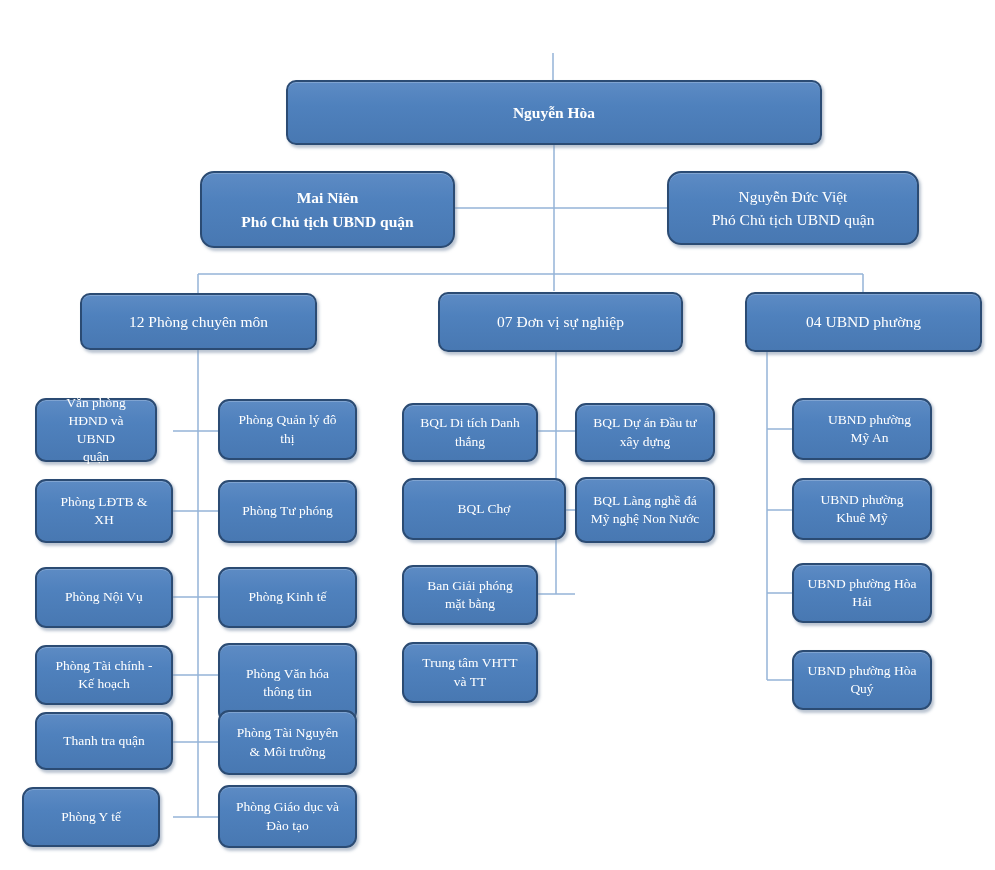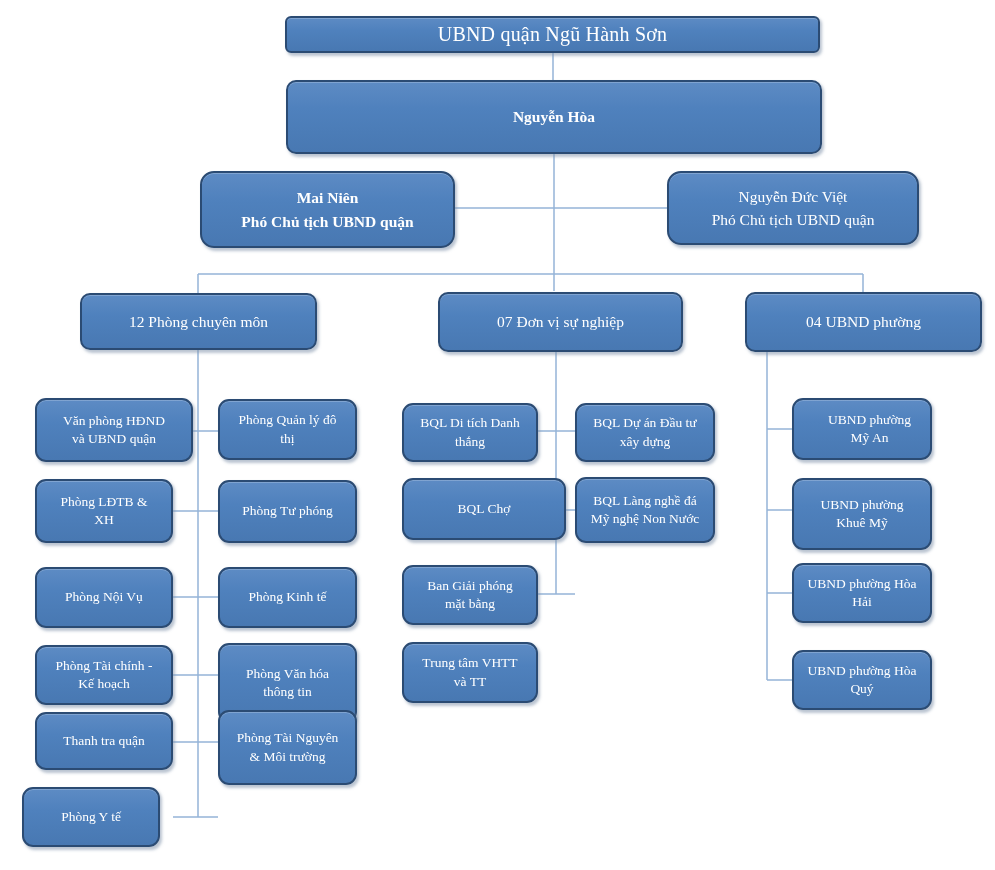--- a/index.html
+++ b/index.html
@@ -93,25 +93,22 @@
     <line x1="538" y1="510" x2="575" y2="510"></line>
     <line x1="538" y1="594" x2="575" y2="594"></line>
 
     <line x1="767" y1="352" x2="767" y2="680"></line>
     <line x1="767" y1="429" x2="792" y2="429"></line>
     <line x1="767" y1="510" x2="792" y2="510"></line>
     <line x1="767" y1="593" x2="792" y2="593"></line>
     <line x1="767" y1="680" x2="792" y2="680"></line>
   </svg>
 
-  <div class="node node-root" style="left:285px; top:16px; width:535px; height:37px;">
-    <span>UBND quận Ngũ Hành Sơn</span>
-  </div>
 
-  <div class="node node-person bold" style="left:286px; top:80px; width:536px; height:74px; border-radius:10px;gap:8px;">
+  <div class="node node-person bold" style="left:286px; top:80px; width:536px; height:65px; border-radius:10px;gap:8px;">
     <span class="line-block">Nguyễn Hòa</span>
   </div>
 
   <div class="node node-person node-deputy bold" style="left:200px; top:171px; width:255px; height:77px;">
     <span class="line-block">Mai Niên</span>
     <span class="line-block">Phó Chủ tịch UBND quận</span>
   </div>
   <div class="node node-person node-deputy" style="left:667px; top:171px; width:252px; height:74px;">
     <span class="line-block">Nguyễn Đức Việt</span>
     <span class="line-block">Phó Chủ tịch UBND quận</span>
@@ -120,21 +117,21 @@
   <div class="node node-header" style="left:80px; top:293px; width:237px; height:57px;">
     <span>12 Phòng chuyên môn</span>
   </div>
   <div class="node node-header" style="left:438px; top:292px; width:245px; height:60px;">
     <span>07 Đơn vị sự nghiệp</span>
   </div>
   <div class="node node-header" style="left:745px; top:292px; width:237px; height:60px;">
     <span>04 UBND phường</span>
   </div>
 
-  <div class="node node-leaf narrow" style="left:35px; top:398px; width:158px; height:64px;">
+  <div class="node node-leaf narrow" style="left:35px; top:398px; width:122px; height:64px;">
     <span>Văn phòng HĐND và UBND quận</span>
   </div>
   <div class="node node-leaf" style="left:218px; top:399px; width:139px; height:61px;">
     <span>Phòng Quản lý đô thị</span>
   </div>
   <div class="node node-leaf" style="left:35px; top:479px; width:138px; height:64px;">
     <span>Phòng LĐTB &amp; XH</span>
   </div>
   <div class="node node-leaf" style="left:218px; top:480px; width:139px; height:63px;">
     <span>Phòng Tư phóng</span>
@@ -147,25 +144,28 @@
   </div>
   <div class="node node-leaf" style="left:35px; top:645px; width:138px; height:60px;">
     <span>Phòng Tài chính - Kế hoạch</span>
   </div>
   <div class="node node-leaf" style="left:218px; top:643px; width:139px; height:80px;">
     <span>Phòng Văn hóa thông tin</span>
   </div>
   <div class="node node-leaf" style="left:35px; top:712px; width:138px; height:58px;">
     <span>Thanh tra quận</span>
   </div>
-  <div class="node node-leaf" style="left:218px; top:710px; width:139px; height:75px;">
+  <div class="node node-leaf" style="left:218px; top:710px; width:139px; height:65px;">
     <span>Phòng Tài Nguyên &amp; Môi trường</span>
   </div>
   <div class="node node-leaf" style="left:22px; top:787px; width:138px; height:60px;">
     <span>Phòng Y tế</span>
+  </div>
+  <div class="node node-leaf" style="left:218px; top:785px; width:139px; height:63px;">
+    <span>Phòng Giáo dục và Đào tạo</span>
   </div>
 
   <div class="node node-leaf" style="left:402px; top:403px; width:136px; height:59px;">
     <span>BQL Di tích Danh thắng</span>
   </div>
   <div class="node node-leaf" style="left:575px; top:403px; width:140px; height:59px;">
     <span>BQL Dự án Đầu tư xây dựng</span>
   </div>
   <div class="node node-leaf" style="left:402px; top:478px; width:164px; height:62px;">
     <span>BQL Chợ</span>
@@ -176,21 +176,21 @@
   <div class="node node-leaf" style="left:402px; top:565px; width:136px; height:60px;">
     <span>Ban Giải phóng mặt bằng</span>
   </div>
   <div class="node node-leaf" style="left:402px; top:642px; width:136px; height:61px;">
     <span>Trung tâm VHTT và TT</span>
   </div>
 
   <div class="node node-leaf" style="left:792px; top:398px; width:140px; height:62px;padding-left:28px;">
     <span>UBND phường Mỹ An</span>
   </div>
-  <div class="node node-leaf" style="left:792px; top:478px; width:140px; height:72px;">
+  <div class="node node-leaf" style="left:792px; top:478px; width:140px; height:62px;">
     <span>UBND phường Khuê Mỹ</span>
   </div>
   <div class="node node-leaf" style="left:792px; top:563px; width:140px; height:60px;">
     <span>UBND phường Hòa Hải</span>
   </div>
   <div class="node node-leaf" style="left:792px; top:650px; width:140px; height:60px;">
     <span>UBND phường Hòa Quý</span>
   </div>
 
 </div>

